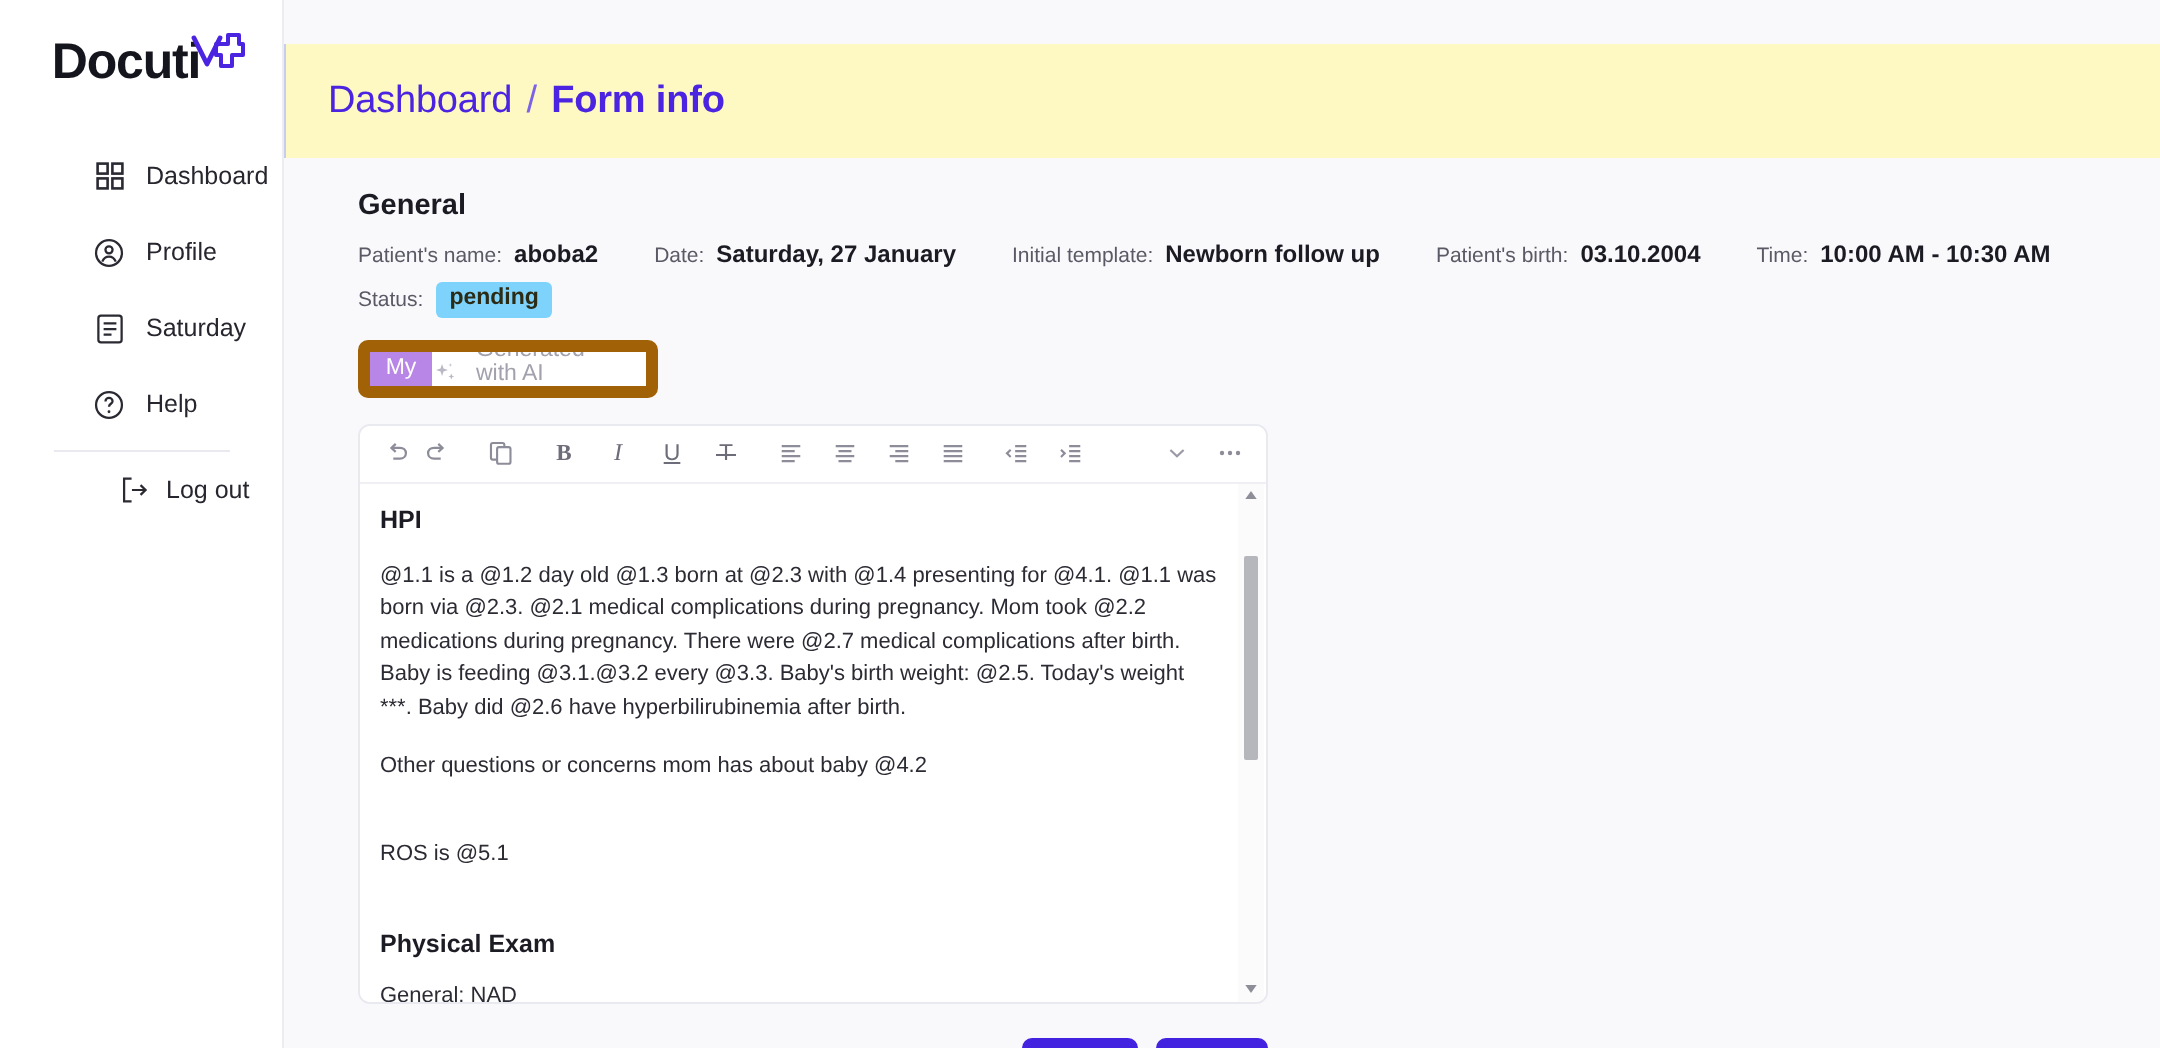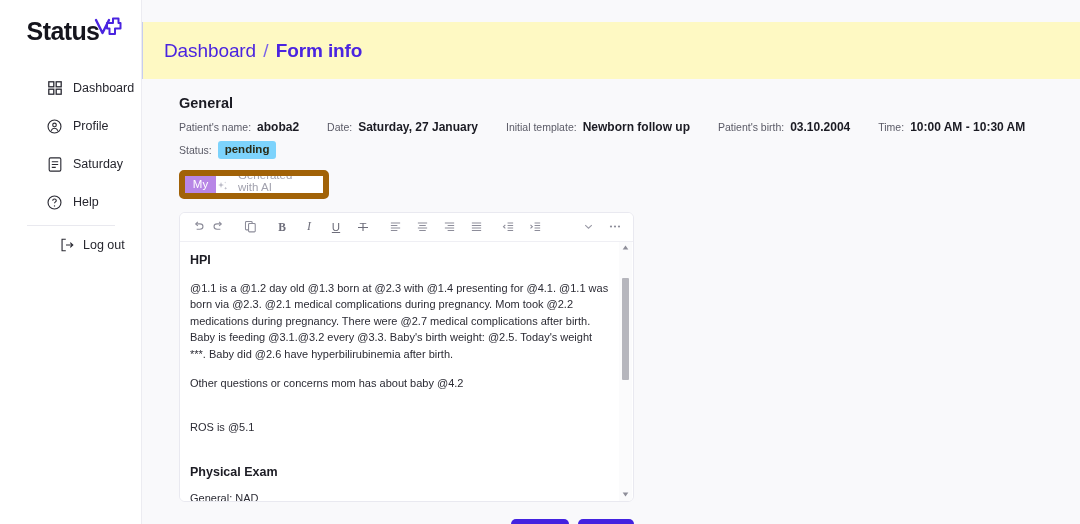--- a/index.html
+++ b/index.html
@@ -193,21 +193,21 @@
 </style>
 </head>
 <body>
 
 <div class="app">
 
   <aside class="sidebar">
 
     <div class="logo-wrap">
       <div class="logo">
-        <span>Status</span>
+        <span>Docuti</span>
         <span class="mark">
           <svg width="30" height="26" viewBox="0 0 30 26" fill="none" xmlns="http://www.w3.org/2000/svg">
             <path d="M3 4 L9.5 17 L16 4" stroke="#4a24e0" stroke-width="2.4" stroke-linecap="round" stroke-linejoin="round" fill="none"></path>
             <path d="M14 7 L20 7 L20 2.5 L25.5 2.5 L25.5 7 L27.5 7 L27.5 12.5 L22 12.5 L22 18 L16.5 18 L16.5 12.5 L14 12.5 Z" stroke="#4a24e0" stroke-width="2" fill="none" stroke-linejoin="round"></path>
           </svg>
         </span>
       </div>
     </div>
 
     <nav class="nav">

